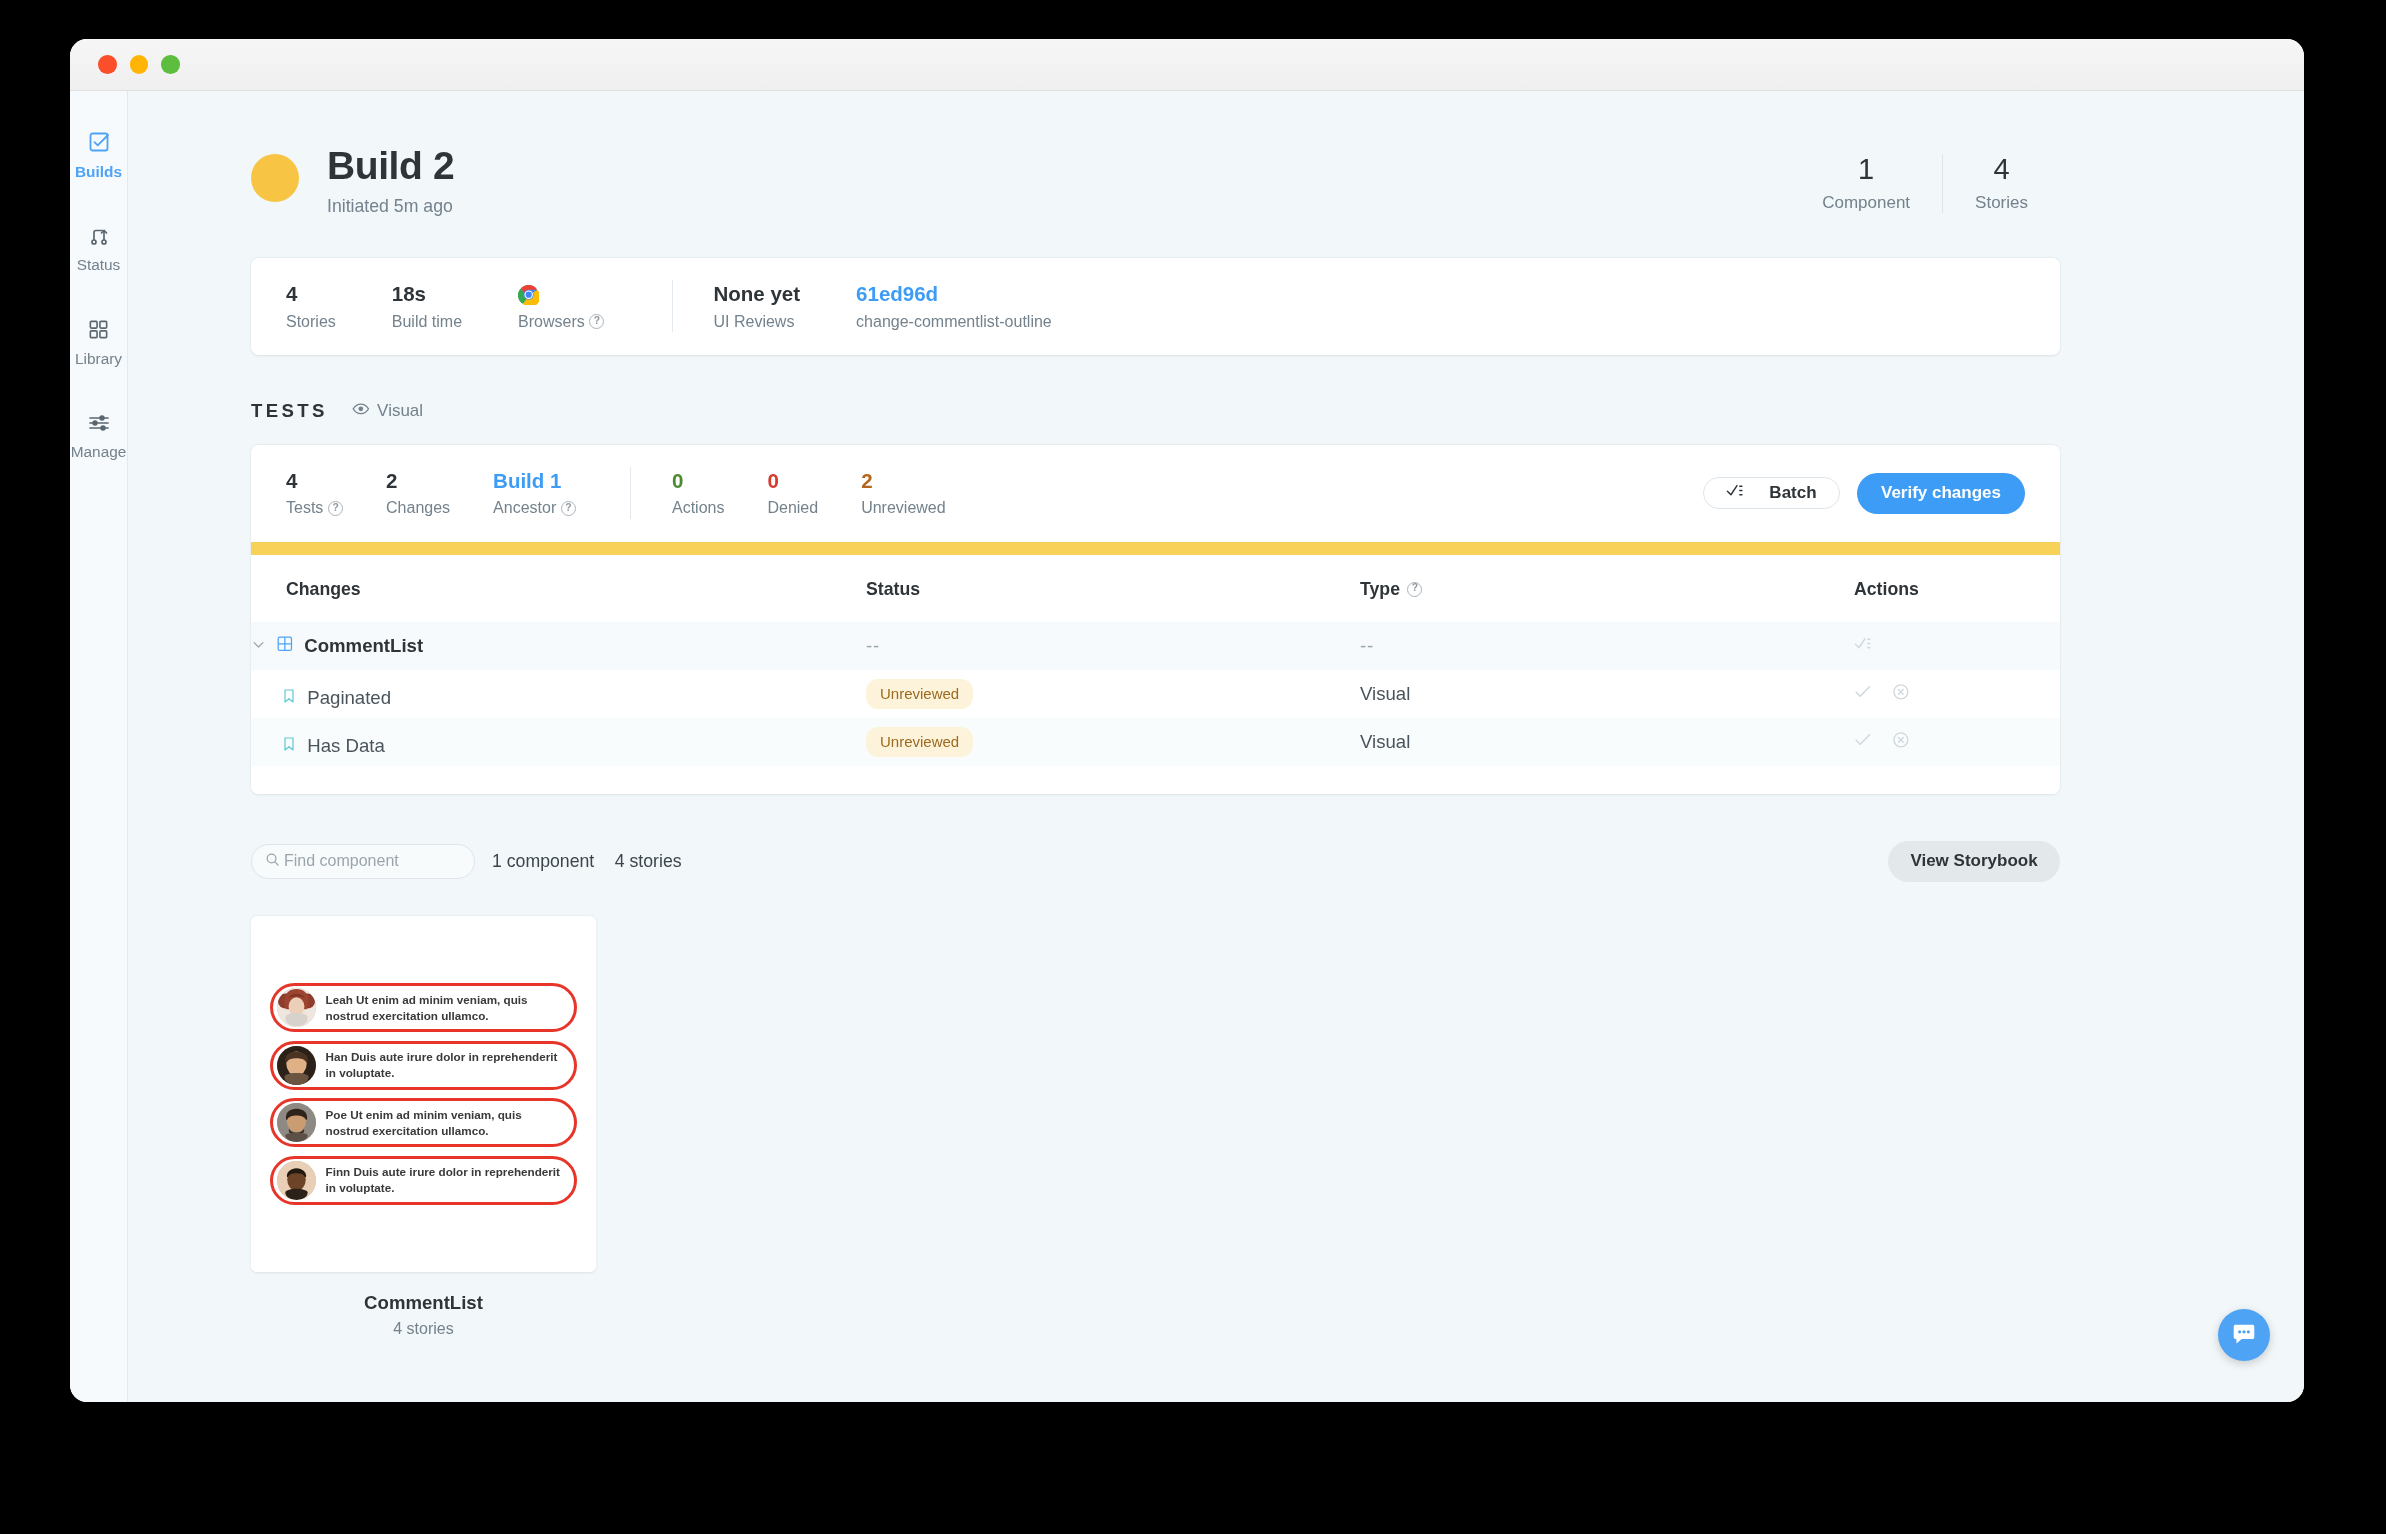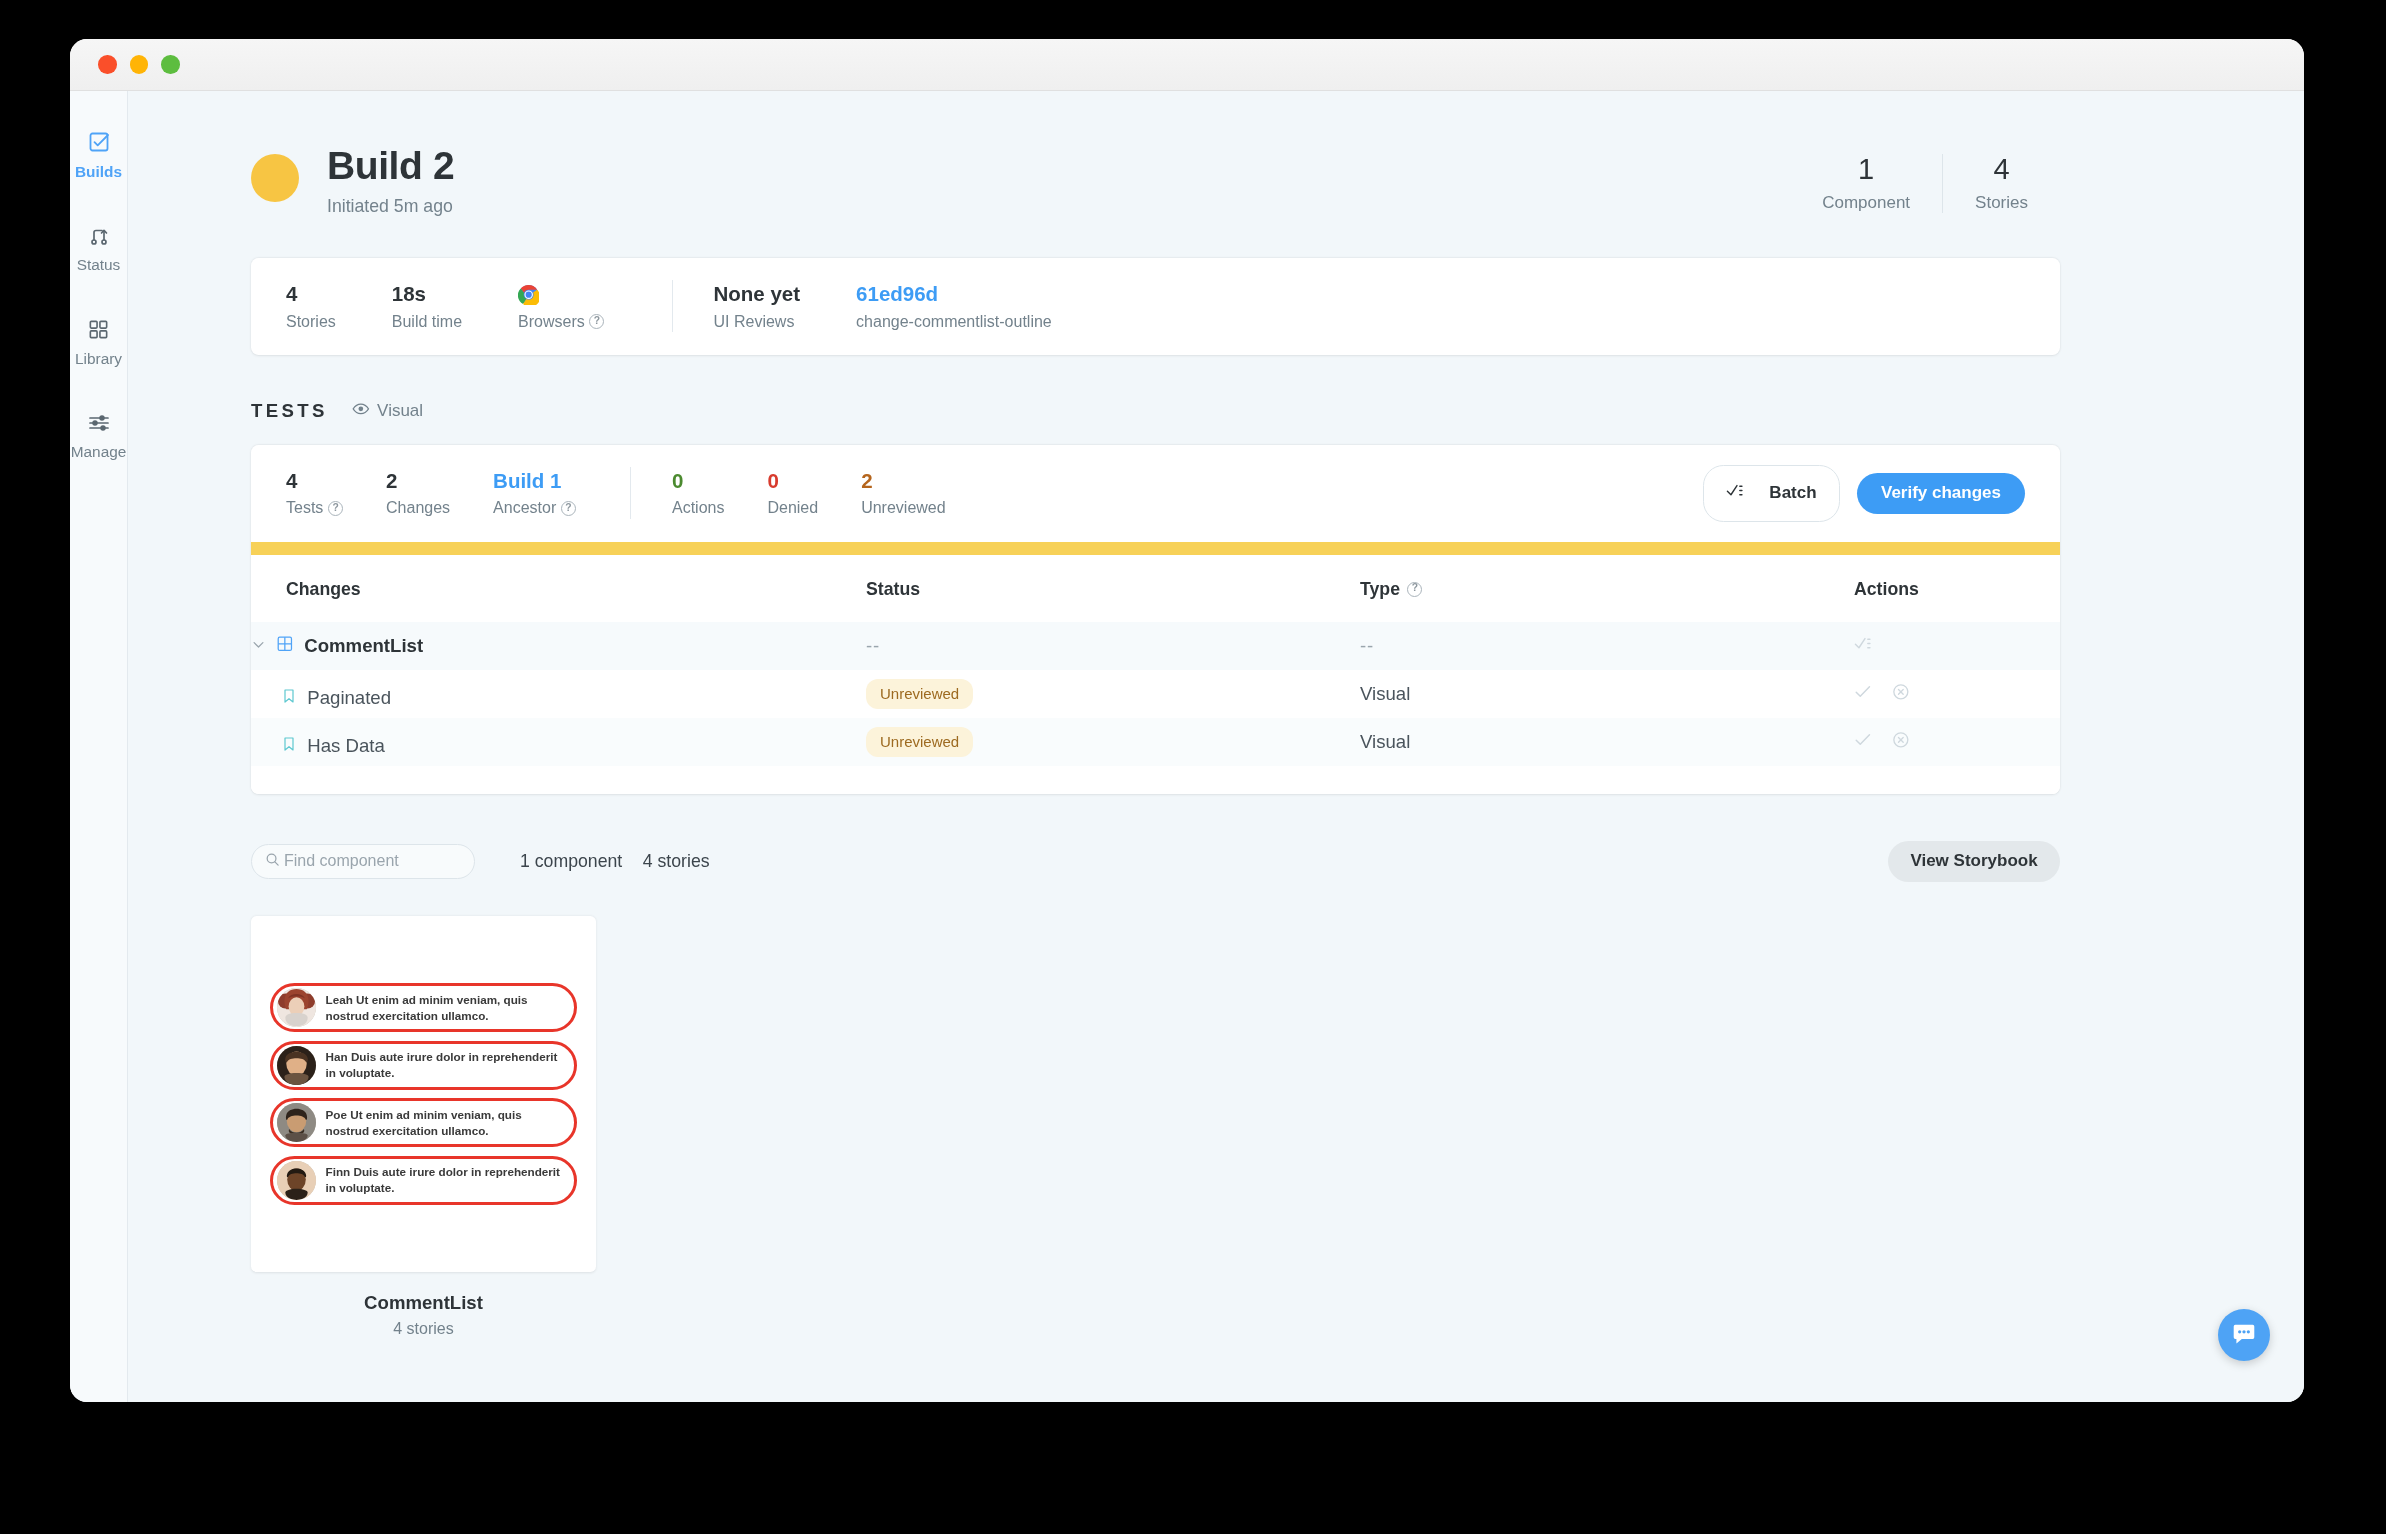--- a/index.html
+++ b/index.html
@@ -135,21 +135,21 @@
   .tstat-num { font-size: 20.5px; font-weight: 700; color: #2e3438; line-height: 1.2; }
   .tstat-lbl { font-size: 16px; color: #73828c; margin-top: 5.6px; display:flex; align-items:center; gap:4.7px; }
   .num-link { color: #3d9cf5; }
   .num-accepted { color: #4b8a2f; }
   .num-denied { color: #d83b2e; }
   .num-unreviewed { color: #b5651d; }
 
   #tests-actions { margin-left: auto; display: flex; align-items: center; gap: 17px; }
   #batch-btn {
     display: flex; align-items: center; gap: 26px;
-    height: 57px; padding: 0 22.4px;
+    height: 32px; padding: 0 22.4px;
     border-radius: 20.5px; border: 0.9px solid #dde5ea; background: #fff;
     font-size: 17px; font-weight: 700; color: #2e3438; cursor: pointer;
   }
   #verify-btn {
     height: 41px; padding: 0 24px;
     border-radius: 20.5px; border: none; background: #3d9cf5;
     font-size: 17px; font-weight: 700; color: #fff; cursor: pointer;
   }
 
   #progress-bar { height: 13px; background: #f7d158; width: 100%; }
@@ -193,21 +193,21 @@
     width: 224px; height: 35px; border-radius: 17.7px;
     border: 0.9px solid #dde5ea; background: #f8fbfc;
     display: flex; align-items: center; padding: 0 13px; gap: 4px;
   }
   #find-input {
     border: none; outline: none; background: transparent;
     font-family: "Liberation Sans", sans-serif;
     font-size: 16px; color: #4a545c; width: 100%;
   }
   #find-input::placeholder { color: #9aa5ad; }
-  .count-text { font-size: 17.7px; color: #3c454c; margin-left: 45px; }
+  .count-text { font-size: 17.7px; color: #3c454c; margin-left: 17px; }
   #view-storybook {
     margin-left: auto; height: 41px; padding: 0 22.4px;
     border-radius: 20.5px; border: none; background: #e3e8eb;
     font-size: 17px; font-weight: 700; color: #2e3438; cursor: pointer;
   }
 
   
   #thumb-wrap { margin-top: 34px; width: 345px; }
   #thumb {
     width: 345px; height: 356px;

